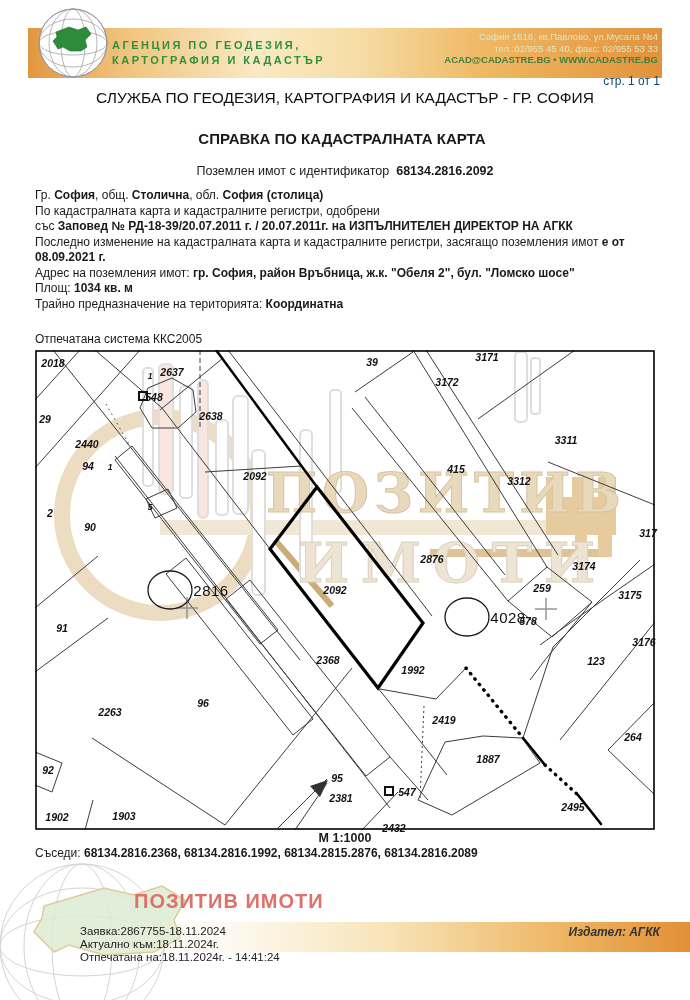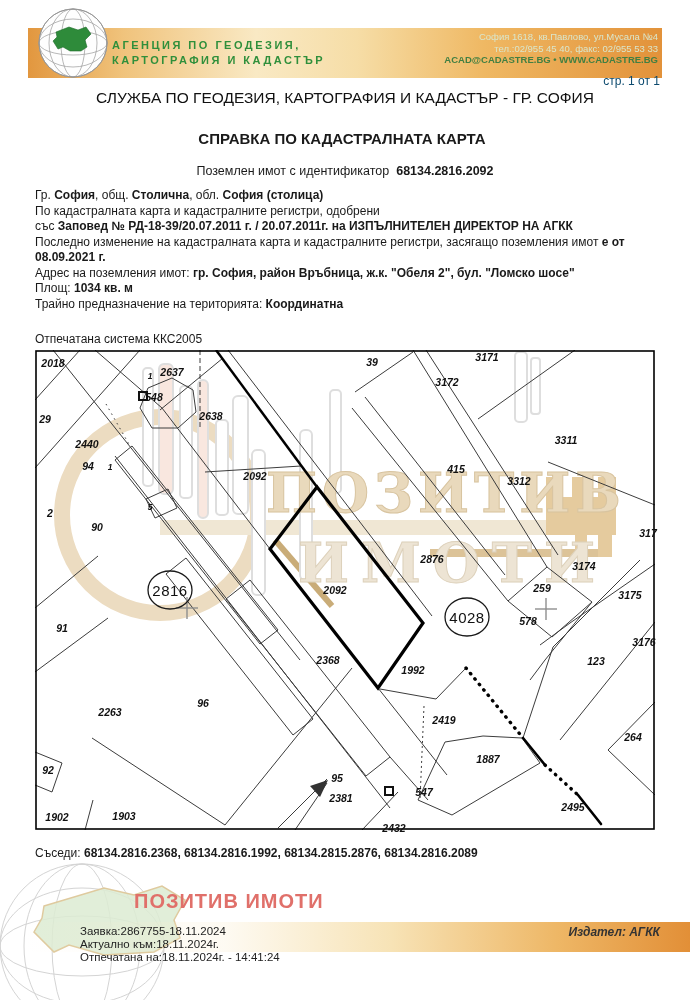--- a/index.html
+++ b/index.html
@@ -17,21 +17,21 @@
   .office{left:0;top:89px;width:690px;text-align:center;font-size:15.5px;color:#111;}
   .doctitle{left:0;top:130px;width:684px;text-align:center;font-size:15px;font-weight:bold;}
   .idline{left:0;top:164px;width:690px;text-align:center;font-size:12.5px;}
   .body-lines{left:35px;top:188px;width:630px;font-size:12px;line-height:15.5px;}
   .coordsys{left:35px;top:332px;font-size:12px;}
   
   .map{left:35px;top:350px;width:620px;height:480px;}
   .ml{position:absolute;transform:translate(-50%,-50%);font-style:italic;font-weight:bold;
       font-size:10.5px;color:#111;white-space:nowrap;}
   .ml.s{font-size:8.5px;}
-  .ml.pt{font-style:normal;font-weight:400;font-size:15px;letter-spacing:.5px;}
+  .ml.pt{font-style:normal;font-weight:400;font-size:15px;letter-spacing:.5px;margin-left:41px;}
   .scale{left:35px;top:831px;width:620px;text-align:center;font-size:12.5px;font-weight:bold;}
   .neigh{left:35px;top:846px;font-size:12px;}
   
   .brand{left:134px;top:890px;font-size:20px;font-weight:bold;color:#e0706a;letter-spacing:1px;}
   .fbar{left:25px;top:922px;width:665px;height:30px;
         background:linear-gradient(90deg,rgba(255,255,255,0) 0%,rgba(250,236,205,.25) 30%,#f7e3b6 55%,#eeb766 80%,#e28f37 100%);}
   .fline{left:80px;font-size:11.5px;color:#222;}
   .issuer{right:30px;top:925px;font-size:12px;font-style:italic;color:#333;font-weight:bold;}
 </style>
 </head>
@@ -191,21 +191,21 @@
       </g>
 
       <rect x="36" y="351" width="618" height="478" fill="none" stroke="#000" stroke-width="1.6"></rect>
     </svg>
     <div id="map-labels">
         <span class="ml" style="left: 18px; top: 13px; text-align: center;">2018</span>
         <span class="ml" style="left: 10px; top: 69px;">29</span>
         <span class="ml" style="left: 52px; top: 94px;">2440</span>
         <span class="ml" style="left: 53px; top: 116px;">94</span>
         <span class="ml" style="left: 15px; top: 163px;">2</span>
-        <span class="ml" style="left: 62px; top: 177px;">90</span>
+        <span class="ml" style="left: 55px; top: 177px;">90</span>
         <span class="ml" style="left: 137px; top: 22px;">2637</span>
         <span class="ml" style="left: 119px; top: 47px;">548</span>
         <span class="ml" style="left: 176px; top: 66px;">2638</span>
         <span class="ml" style="left: 220px; top: 126px;">2092</span>
         <span class="ml" style="left: 337px; top: 12px;">39</span>
         <span class="ml" style="left: 452px; top: 7px;">3171</span>
         <span class="ml" style="left: 412px; top: 32px;">3172</span>
         <span class="ml" style="left: 531px; top: 90px;">3311</span>
         <span class="ml" style="left: 421px; top: 119px;">415</span>
         <span class="ml" style="left: 484px; top: 131px;">3312</span>
@@ -218,37 +218,38 @@
         <span class="ml" style="left: 609px; top: 292px;">3176</span>
         <span class="ml" style="left: 561px; top: 311px;">123</span>
         <span class="ml" style="left: 598px; top: 387px;">264</span>
         <span class="ml" style="left: 300px; top: 240px;">2092</span>
         <span class="ml" style="left: 293px; top: 310px;">2368</span>
         <span class="ml" style="left: 378px; top: 320px;">1992</span>
         <span class="ml" style="left: 409px; top: 370px;">2419</span>
         <span class="ml" style="left: 453px; top: 409px;">1887</span>
         <span class="ml" style="left: 538px; top: 457px;">2495</span>
         <span class="ml" style="left: 359px; top: 463px; margin-top: 15px;">2432</span>
-        <span class="ml" style="left: 385px; top: 442px; padding-left: 8px;">547</span>
+        <span class="ml" style="left: 368px; top: 442px; padding-left: 8px;">547</span>
         <span class="ml" style="left: 27px; top: 278px;">91</span>
         <span class="ml" style="left: 75px; top: 362px;">2263</span>
         <span class="ml" style="left: 168px; top: 353px;">96</span>
         <span class="ml" style="left: 13px; top: 420px;">92</span>
         <span class="ml" style="left: 22px; top: 467px;">1902</span>
         <span class="ml" style="left: 89px; top: 466px;">1903</span>
         <span class="ml" style="left: 302px; top: 428px;">95</span>
         <span class="ml" style="left: 306px; top: 448px;">2381</span>
         <span class="ml s" style="left: 115px; top: 26px;">1</span>
         <span class="ml s" style="left: 75px; top: 117px;">1</span>
         <span class="ml s" style="left: 115px; top: 157px;">5</span>
         <span class="ml pt" style="left: 135px; top: 240px;">2816</span>
         <span class="ml pt" style="left: 432px; top: 267px;">4028</span>
       </div>
   </div>
 
+  <div class="abs scale">М 1:1000</div>
   <div class="abs neigh">
     <span>Съседи: </span><span class="b">68134.2816.2368, 68134.2816.1992, 68134.2815.2876, 68134.2816.2089</span>
   </div>
 
   <svg class="abs" style="left:-18px;top:858px" width="230" height="142" viewBox="0 0 230 142">
     <g fill="none" stroke="#d4d4d4" stroke-width="1">
       <circle cx="100" cy="88" r="82"></circle>
       <ellipse cx="100" cy="88" rx="58" ry="82"></ellipse>
       <ellipse cx="100" cy="88" rx="30" ry="82"></ellipse>
       <ellipse cx="100" cy="88" rx="82" ry="58"></ellipse>

